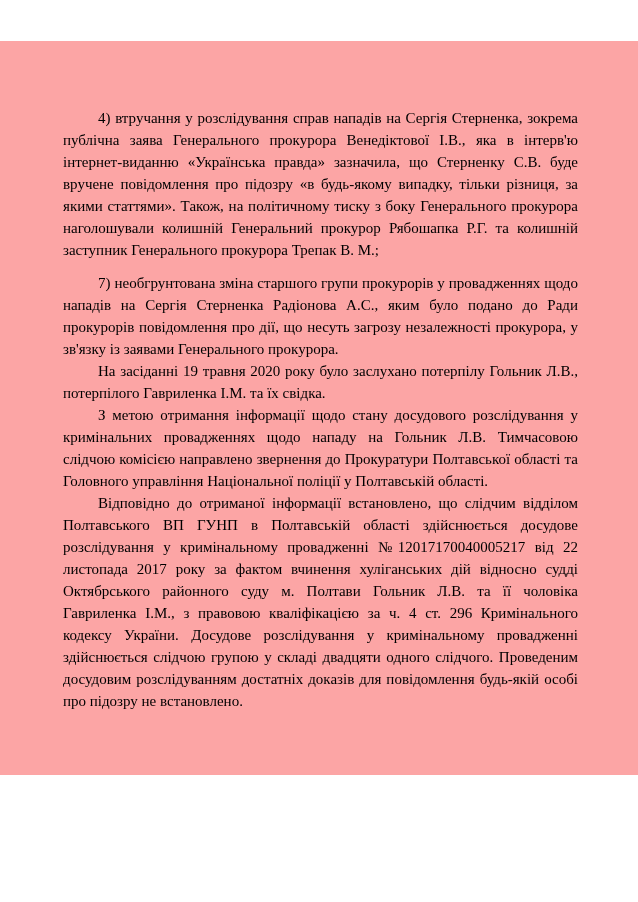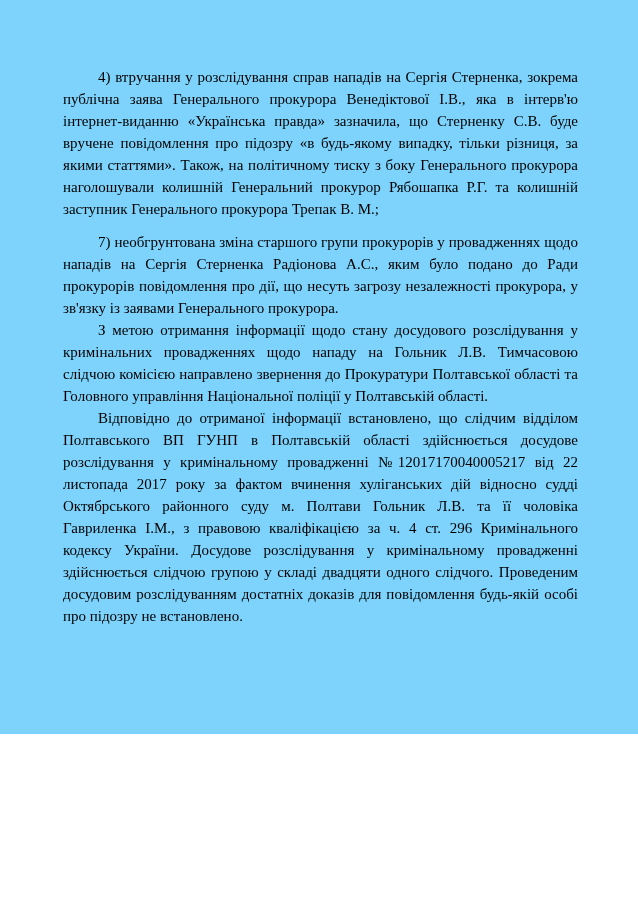--- a/index.html
+++ b/index.html
@@ -4,24 +4,25 @@
 <style>
   html, body {
     margin: 0;
     padding: 0;
     background: #ffffff;
   }
   .page {
     position: relative;
     width: 638px;
     height: 734px;
-    background: #7dd3fc;
+    background: #fca5a5;
     overflow: hidden;
     font-family: "Liberation Serif", "DejaVu Serif", serif;
     color: #000000;
+    margin-top: 41px;
   }
   .content {
     position: absolute;
     top: 55px;
     left: 63px;
     width: 515px;
   }
   .para {
     margin: 0;
     font-size: 15px;
@@ -51,17 +52,18 @@
     color: #000000;
   }
 </style>
 </head>
 <body>
 
 <div class="page">
   <div class="content">
     <p class="para gap">4) втручання у розслідування справ нападів на Сергія Стерненка, зокрема публічна заява Генерального прокурора Венедіктової І.В., яка в інтерв'ю інтернет-виданню «Українська правда» зазначила, що Стерненку С.В. буде вручене повідомлення про підозру «в будь-якому випадку, тільки різниця, за якими статтями». Також, на політичному тиску з боку Генерального прокурора наголошували колишній Генеральний прокурор Рябошапка Р.Г. та колишній заступник Генерального прокурора Трепак В. М.;</p>
     <p class="para gap">7) необгрунтована зміна старшого групи прокурорів у провадженнях щодо нападів на Сергія Стерненка Радіонова А.С., яким було подано до Ради прокурорів повідомлення про дії, що несуть загрозу незалежності прокурора, у зв'язку із заявами Генерального прокурора.</p>
+    <p class="para">На засіданні 19 травня 2020 року було заслухано потерпілу Гольник Л.В., потерпілого Гавриленка І.М. та їх свідка.</p>
     <p class="para">З метою отримання інформації щодо стану досудового розслідування у кримінальних провадженнях щодо нападу на Гольник Л.В. Тимчасовою слідчою комісією направлено звернення до Прокуратури Полтавської області та Головного управління Національної поліції у Полтавській області.</p>
     <p class="para">Відповідно до отриманої інформації встановлено, що слідчим відділом Полтавського ВП ГУНП в Полтавській області здійснюється досудове розслідування у кримінальному провадженні №12017170040005217 від 22 листопада 2017 року за фактом вчинення хуліганських дій відносно судді Октябрського районного суду м. Полтави Гольник Л.В. та її чоловіка Гавриленка І.М., з правовою кваліфікацією за ч. 4 ст. 296 Кримінального кодексу України. Досудове розслідування у кримінальному провадженні здійснюється слідчою групою у складі двадцяти одного слідчого. Проведеним досудовим розслідуванням достатніх доказів для повідомлення будь-якій особі про підозру не встановлено.</p>
   </div>
   <div class="page-number">7</div>
 </div>
 
 </body></html>

